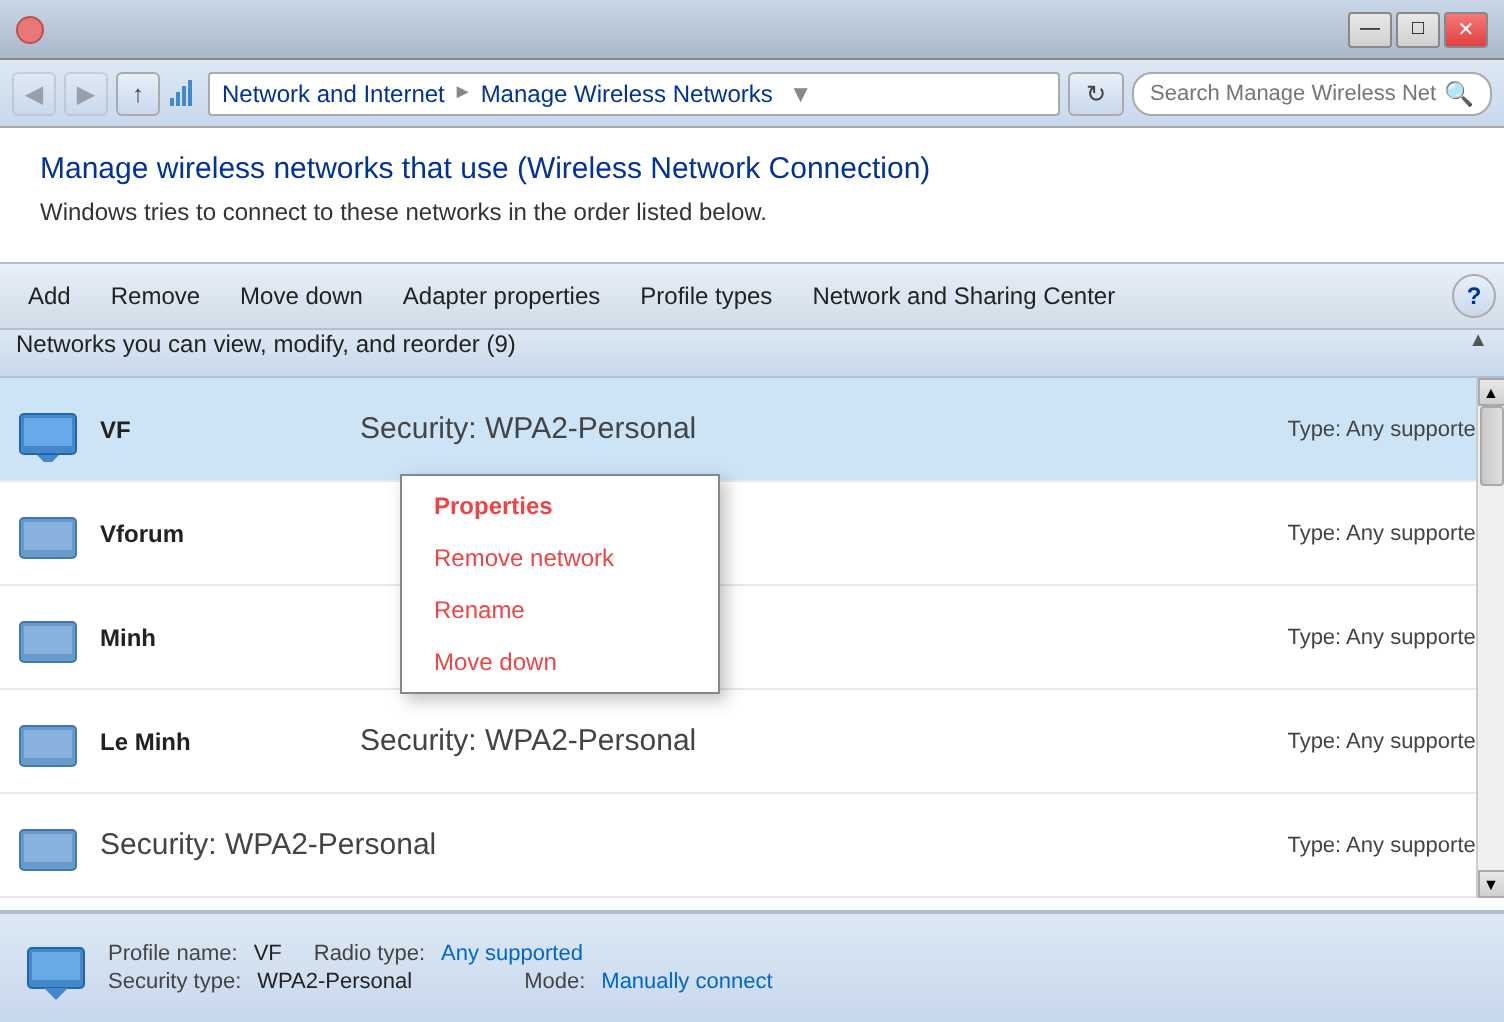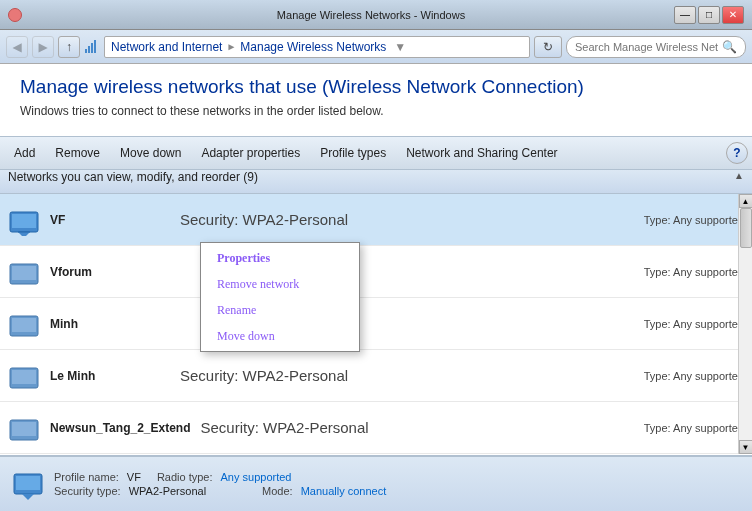--- a/index.html
+++ b/index.html
@@ -110,21 +110,21 @@
       align-items: center;
       justify-content: center;
     }
 
     
     .content {
       padding: 12px 20px 8px 20px;
       background: white;
     }
     .page-title {
-      font-size: 19px;
+      font-size: 15px;
       color: #003399;
       margin-bottom: 6px;
     }
     .page-subtitle {
       font-size: 12px;
       color: #333;
       margin-bottom: 10px;
     }
 
     
@@ -277,23 +277,22 @@
       box-shadow: 3px 3px 8px rgba(0,0,0,0.25);
       z-index: 100;
       padding: 2px 0;
     }
     .context-item {
       height: 26px;
       display: flex;
       align-items: center;
       padding: 0 16px;
       font-size: 12px;
-      color: #8b5cf6;
-      cursor: pointer;
-      font-family: Liberation Serif, serif;
+      color: #ef4444;
+      cursor: pointer;
     }
     .context-item.bold { font-weight: bold; }
 
     
     .status-bar {
       height: 56px;
       background: linear-gradient(to bottom, #dce8f4, #c8d8ec);
       border-top: 2px solid #b0c0d0;
       display: flex;
       align-items: center;
@@ -320,21 +319,20 @@
       height: calc(511px - 64px);
     }
   </style>
 </head>
 <body>
 
 <div class="title-bar">
   <div style="width:60px; display:flex; gap:3px; align-items:center;">
     <div style="width:14px;height:14px;background:#e87878;border-radius:50%;border:1px solid #c05050;"></div>
   </div>
-  <span class="title-bar-text">Manage Wireless Networks - Windows</span>
   <div class="title-bar-buttons">
     <div class="tb-btn">—</div>
     <div class="tb-btn">□</div>
     <div class="tb-btn close">✕</div>
   </div>
 </div>
 
 <div class="address-bar">
   <div class="nav-btn disabled">◀</div>
   <div class="nav-btn disabled">▶</div>
@@ -441,21 +439,20 @@
         <span class="network-type">Type: Any supported</span>
       </div>
 
       <div class="network-row">
         <div class="network-icon">
           <svg width="32" height="32" viewBox="0 0 32 32">
             <rect x="2" y="8" width="28" height="20" rx="2" fill="#6699cc" stroke="#4477aa" stroke-width="1"></rect>
             <rect x="4" y="10" width="24" height="14" fill="#aaccee" opacity="0.5"></rect>
           </svg>
         </div>
-        <span class="network-name">Newsun_Tang_2_Extend</span>
         <span class="network-security">Security: WPA2-Personal</span>
         <span class="network-type">Type: Any supported</span>
       </div>
 
       <div class="scrollbar" style="height: 260px;">
         <div class="scroll-arrow">▲</div>
         <div class="scroll-track">
           <div class="scroll-thumb"></div>
         </div>
         <div class="scroll-arrow">▼</div>

